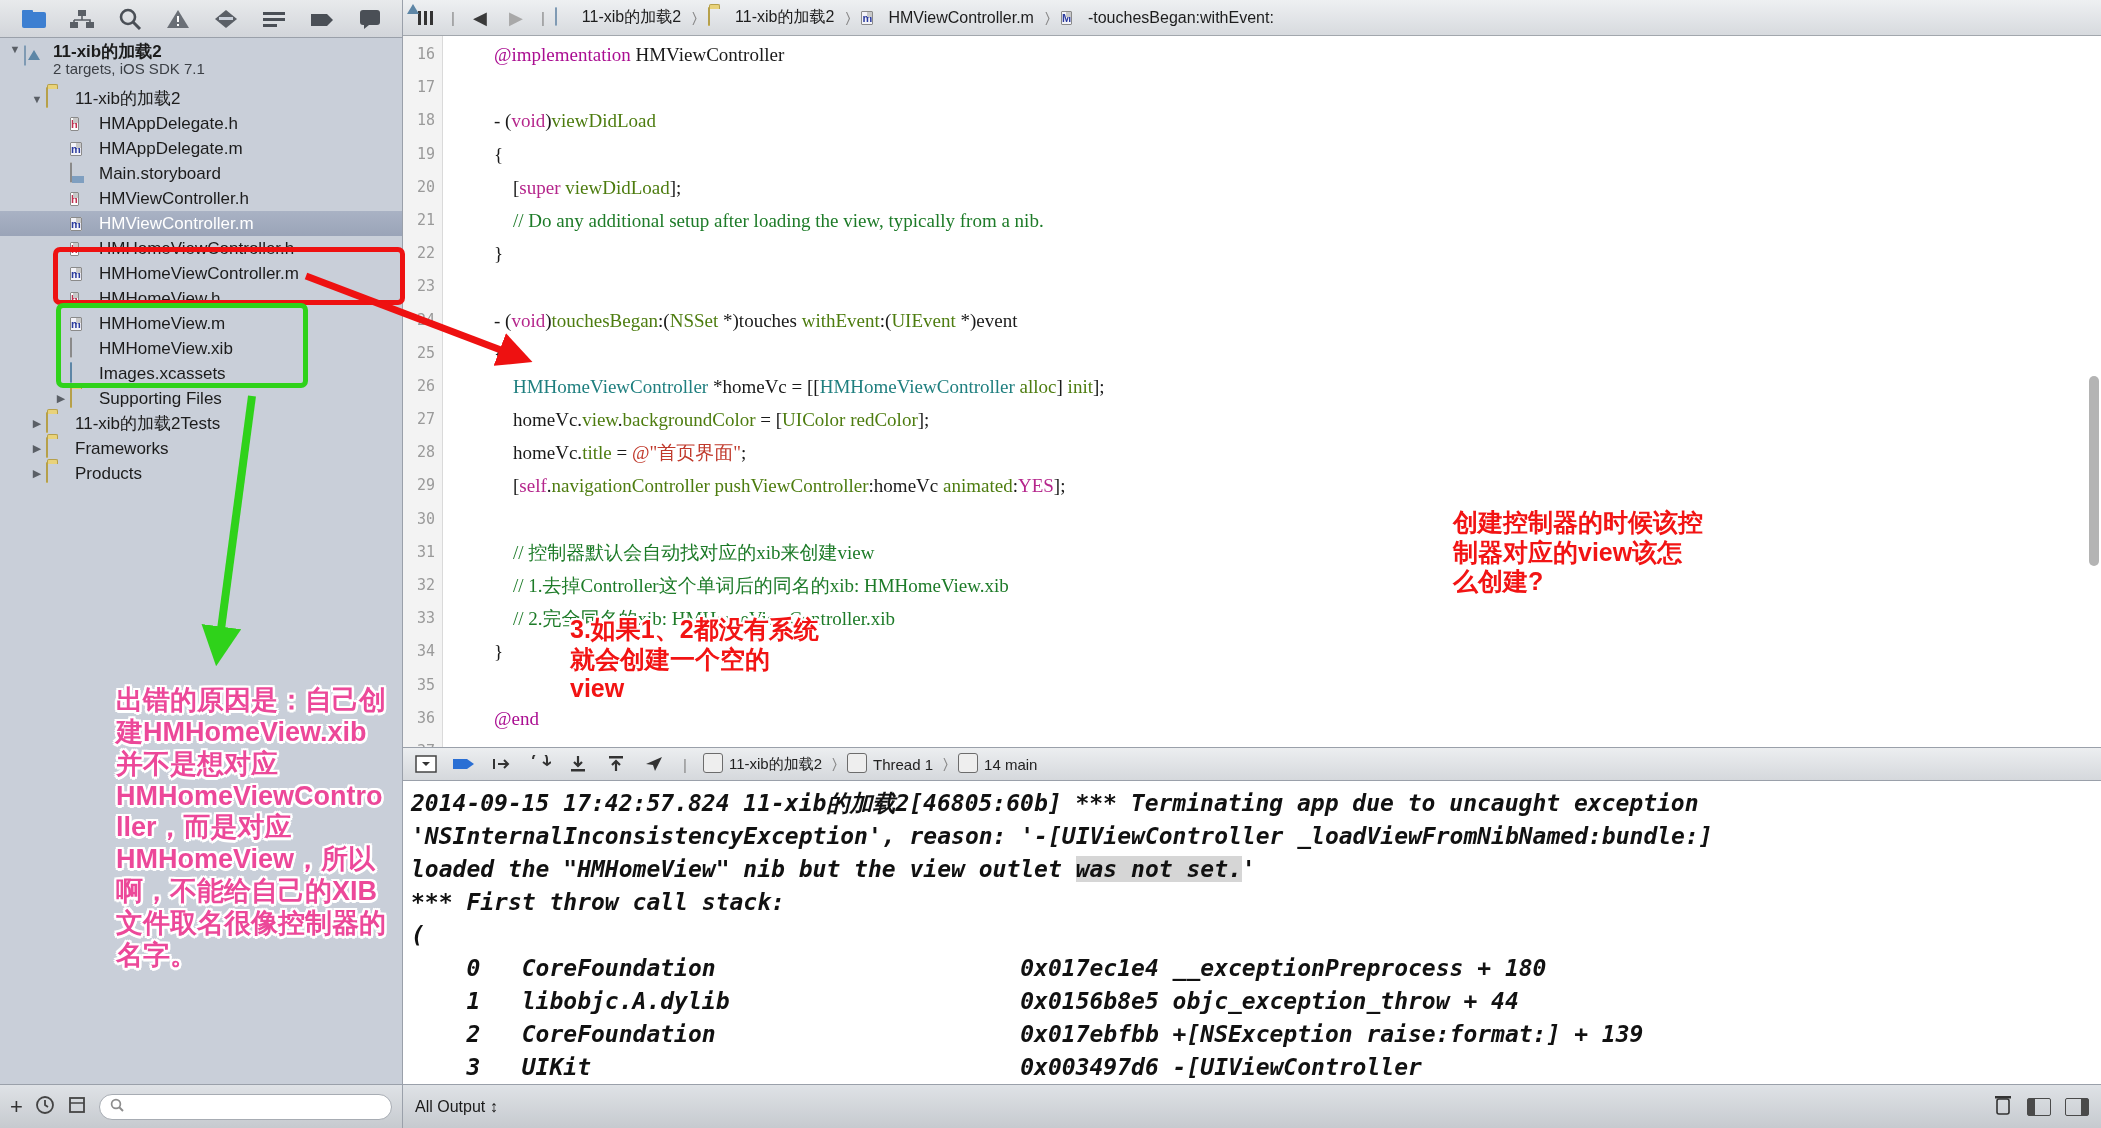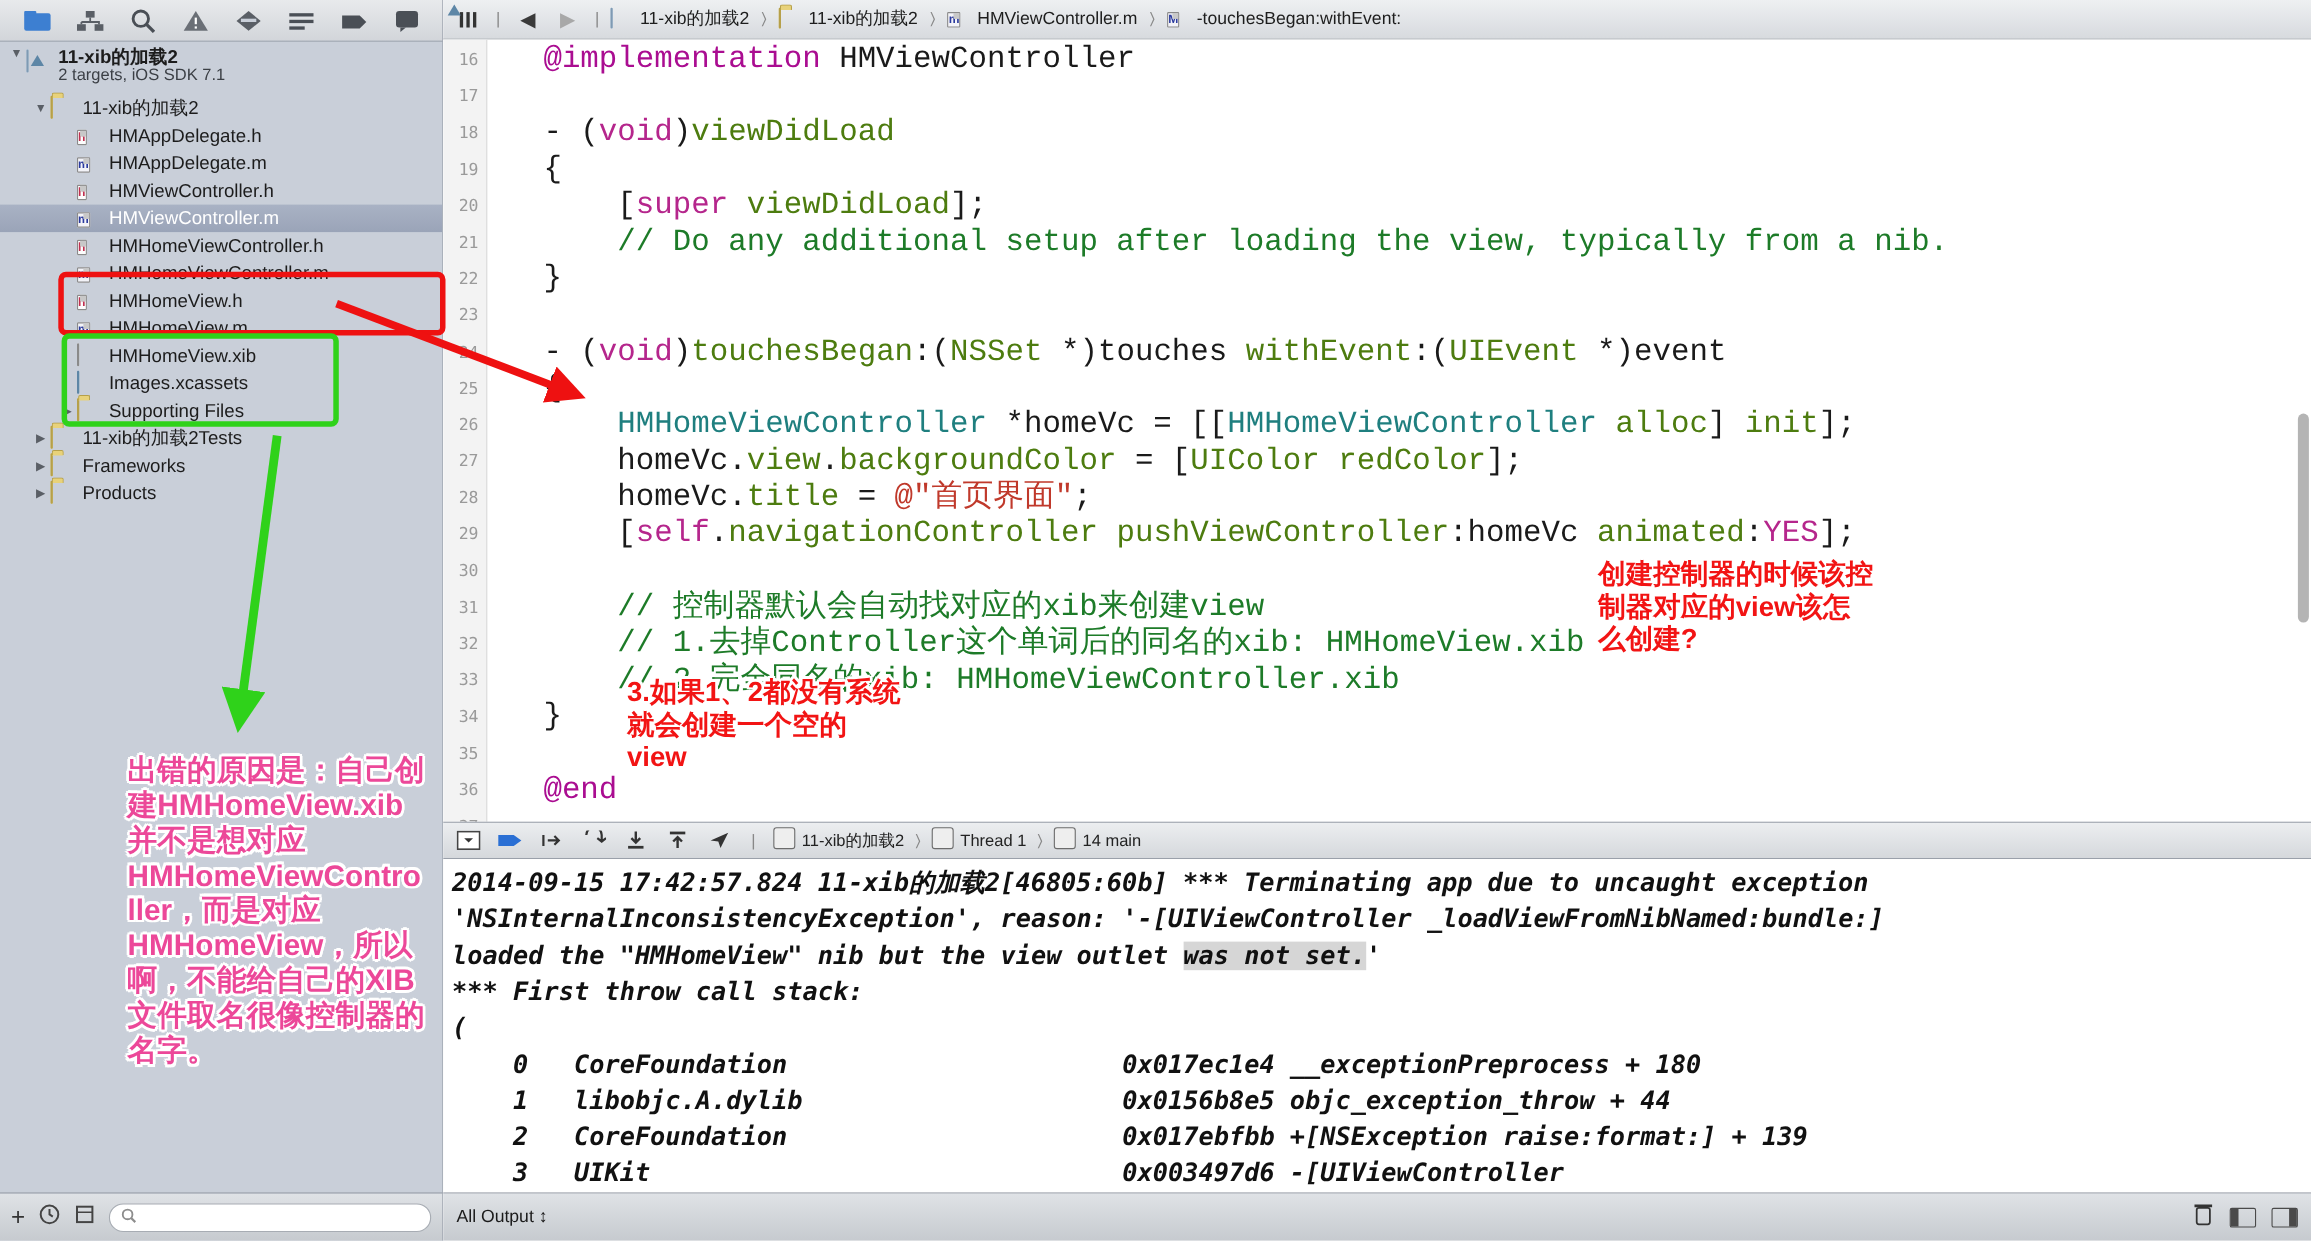--- a/index.html
+++ b/index.html
@@ -100,21 +100,21 @@
     gap:37px;
   }
   #gutter {
     width:40px; background:#f3f3f3; border-right:1px solid #dadada;
     padding-top:2px; flex:none;
   }
   .gline { height:33.2px; text-align:right; padding-right:7px;
     font-family:"DejaVu Sans Mono", monospace; font-size:15px; color:#9a9a9a; line-height:33.2px;}
   #codearea {
     flex:1; position:relative; padding-top:2px; padding-left:14px;
-    font-family:Liberation Mono, monospace; font-size:28px;
+    font-family:Liberation Serif, serif; font-size:19px;
     line-height:33.2px; white-space:pre; color:#1a1a1a;
     overflow:hidden;
   }
   .cl { height:33.2px; }
   .kw   { color:#b5268c; }
   .kw2  { color:#aa0d91; }
   .typ  { color:#4d7c0f; }
   .typ2 { color:#1f7f7f; }
   .cmt  { color:#1d7b28; }
   .str  { color:#c0392b; }
@@ -268,20 +268,25 @@
           </div>
           <div class="tree-row indent3">
             <span class="tw"></span>
             <span class="ficon"><span class="icon-doc h">h</span></span>
             <span class="lbl">HMAppDelegate.h</span>
           </div>
           <div class="tree-row indent3">
             <span class="tw"></span>
             <span class="ficon"><span class="icon-doc m">m</span></span>
             <span class="lbl">HMAppDelegate.m</span>
+          </div>
+          <div class="tree-row indent3">
+            <span class="tw"></span>
+            <span class="ficon"><span class="icon-sb"></span></span>
+            <span class="lbl">Main.storyboard</span>
           </div>
           <div class="tree-row indent3">
             <span class="tw"></span>
             <span class="ficon"><span class="icon-doc h">h</span></span>
             <span class="lbl">HMViewController.h</span>
           </div>
           <div class="tree-row indent3 selected">
             <span class="tw"></span>
             <span class="ficon"><span class="icon-doc m">m</span></span>
             <span class="lbl">HMViewController.m</span>

